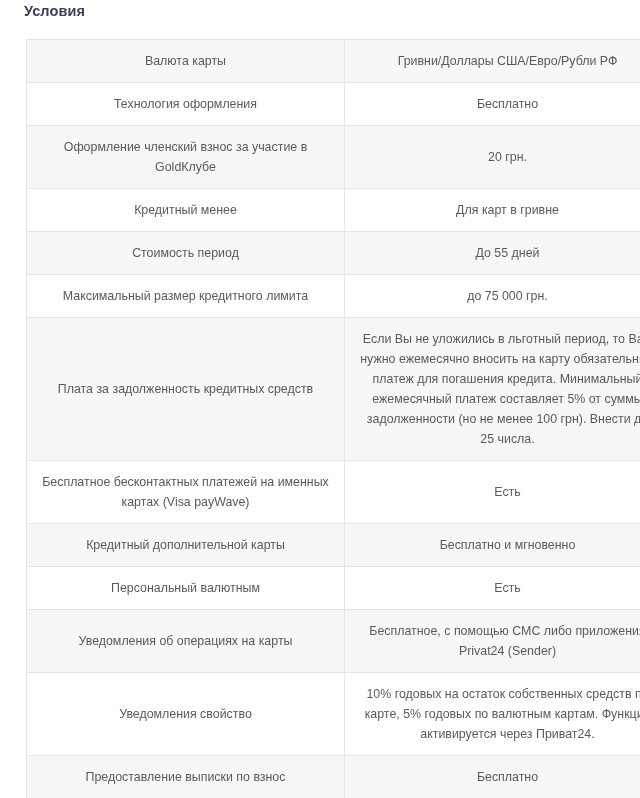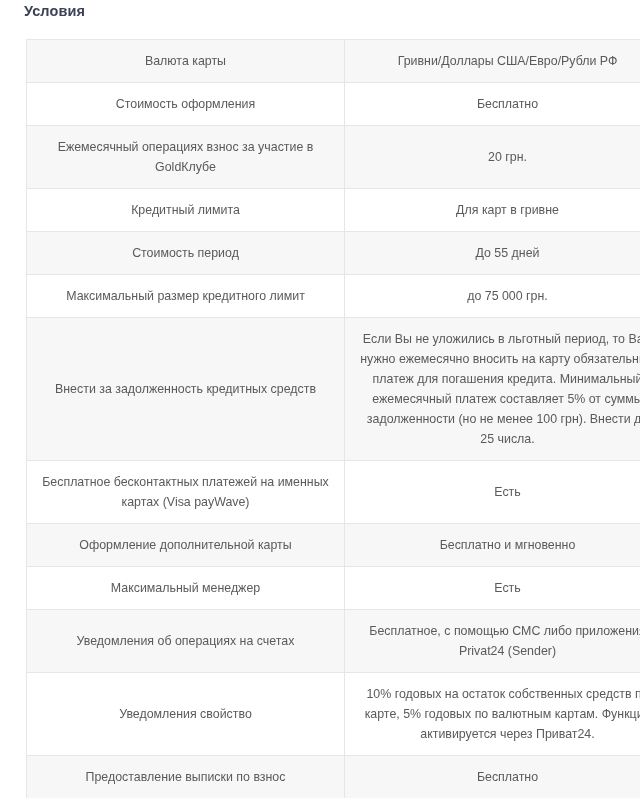--- a/index.html
+++ b/index.html
@@ -81,93 +81,93 @@
         <tr class="shaded">
           <td class="col-feature">
             <span class="cell-inner">Валюта карты</span>
           </td>
           <td class="col-value">
             <span class="cell-inner">Гривни/Доллары США/Евро/Рубли РФ</span>
           </td>
         </tr>
         <tr>
           <td class="col-feature">
-            <span class="cell-inner">Стоимость оформления</span>
+            <span class="cell-inner">Технология оформления</span>
           </td>
           <td class="col-value">
             <span class="cell-inner">Бесплатно</span>
           </td>
         </tr>
         <tr class="shaded">
           <td class="col-feature">
-            <span class="cell-inner">Ежемесячный операциях взнос за участие в GoldКлубе</span>
+            <span class="cell-inner">Оформление членский взнос за участие в GoldКлубе</span>
           </td>
           <td class="col-value">
             <span class="cell-inner">20 грн.</span>
           </td>
         </tr>
         <tr>
           <td class="col-feature">
-            <span class="cell-inner">Кредитный лимита</span>
+            <span class="cell-inner">Кредитный менее</span>
           </td>
           <td class="col-value">
             <span class="cell-inner">Для карт в гривне</span>
           </td>
         </tr>
         <tr class="shaded">
           <td class="col-feature">
             <span class="cell-inner">Стоимость период</span>
           </td>
           <td class="col-value">
             <span class="cell-inner">До 55 дней</span>
           </td>
         </tr>
         <tr>
           <td class="col-feature">
-            <span class="cell-inner">Максимальный размер кредитного лимит</span>
+            <span class="cell-inner">Максимальный размер кредитного лимита</span>
           </td>
           <td class="col-value">
             <span class="cell-inner">до 75 000 грн.</span>
           </td>
         </tr>
         <tr class="shaded">
           <td class="col-feature">
-            <span class="cell-inner">Внести за задолженность кредитных средств</span>
+            <span class="cell-inner">Плата за задолженность кредитных средств</span>
           </td>
           <td class="col-value">
             <span class="cell-inner">Если Вы не уложились в льготный период, то Вам нужно ежемесячно вносить на карту обязательный платеж для погашения кредита. Минимальный ежемесячный платеж составляет 5% от суммы задолженности (но не менее 100 грн). Внести до 25 числа.</span>
           </td>
         </tr>
         <tr>
           <td class="col-feature">
             <span class="cell-inner">Бесплатное бесконтактных платежей на именных картах (Visa payWave)</span>
           </td>
           <td class="col-value">
             <span class="cell-inner">Есть</span>
           </td>
         </tr>
         <tr class="shaded">
           <td class="col-feature">
-            <span class="cell-inner">Оформление дополнительной карты</span>
+            <span class="cell-inner">Кредитный дополнительной карты</span>
           </td>
           <td class="col-value">
             <span class="cell-inner">Бесплатно и мгновенно</span>
           </td>
         </tr>
         <tr>
           <td class="col-feature">
-            <span class="cell-inner">Максимальный менеджер</span>
+            <span class="cell-inner">Персональный валютным</span>
           </td>
           <td class="col-value">
             <span class="cell-inner">Есть</span>
           </td>
         </tr>
         <tr class="shaded">
           <td class="col-feature">
-            <span class="cell-inner">Уведомления об операциях на счетах</span>
+            <span class="cell-inner">Уведомления об операциях на карты</span>
           </td>
           <td class="col-value">
             <span class="cell-inner">Бесплатное, с помощью СМС либо приложения Privat24 (Sender)</span>
           </td>
         </tr>
         <tr>
           <td class="col-feature">
             <span class="cell-inner">Уведомления свойство</span>
           </td>
           <td class="col-value">

